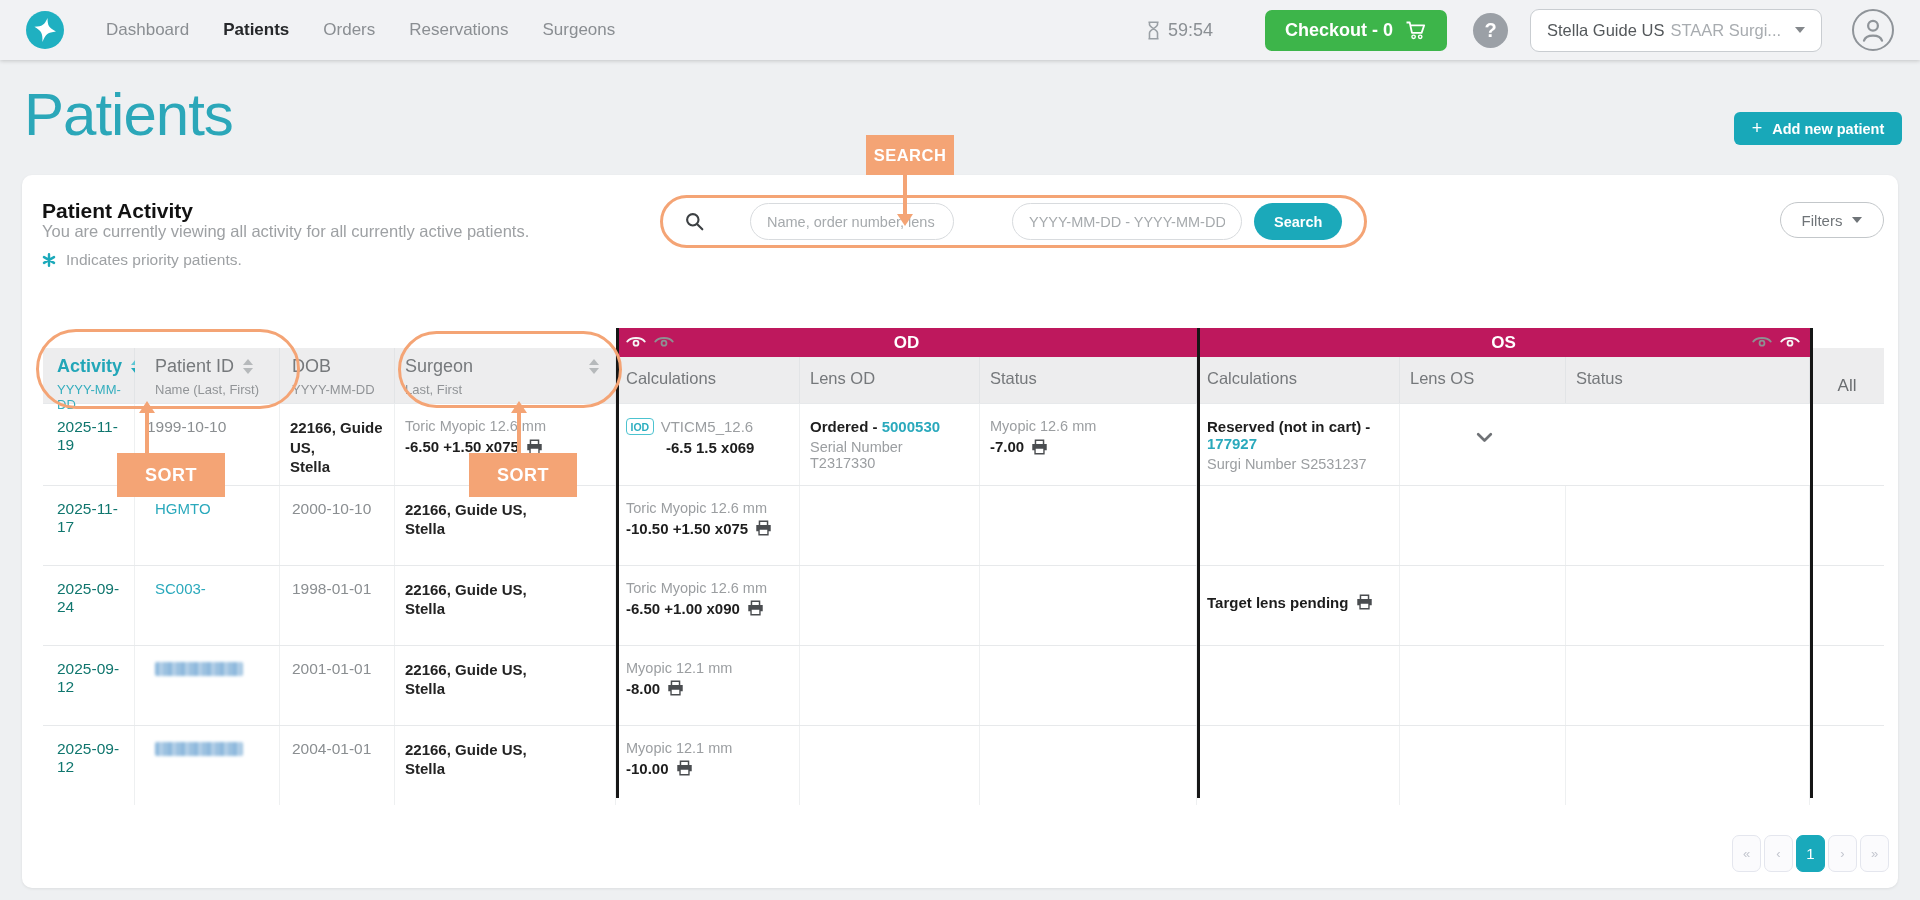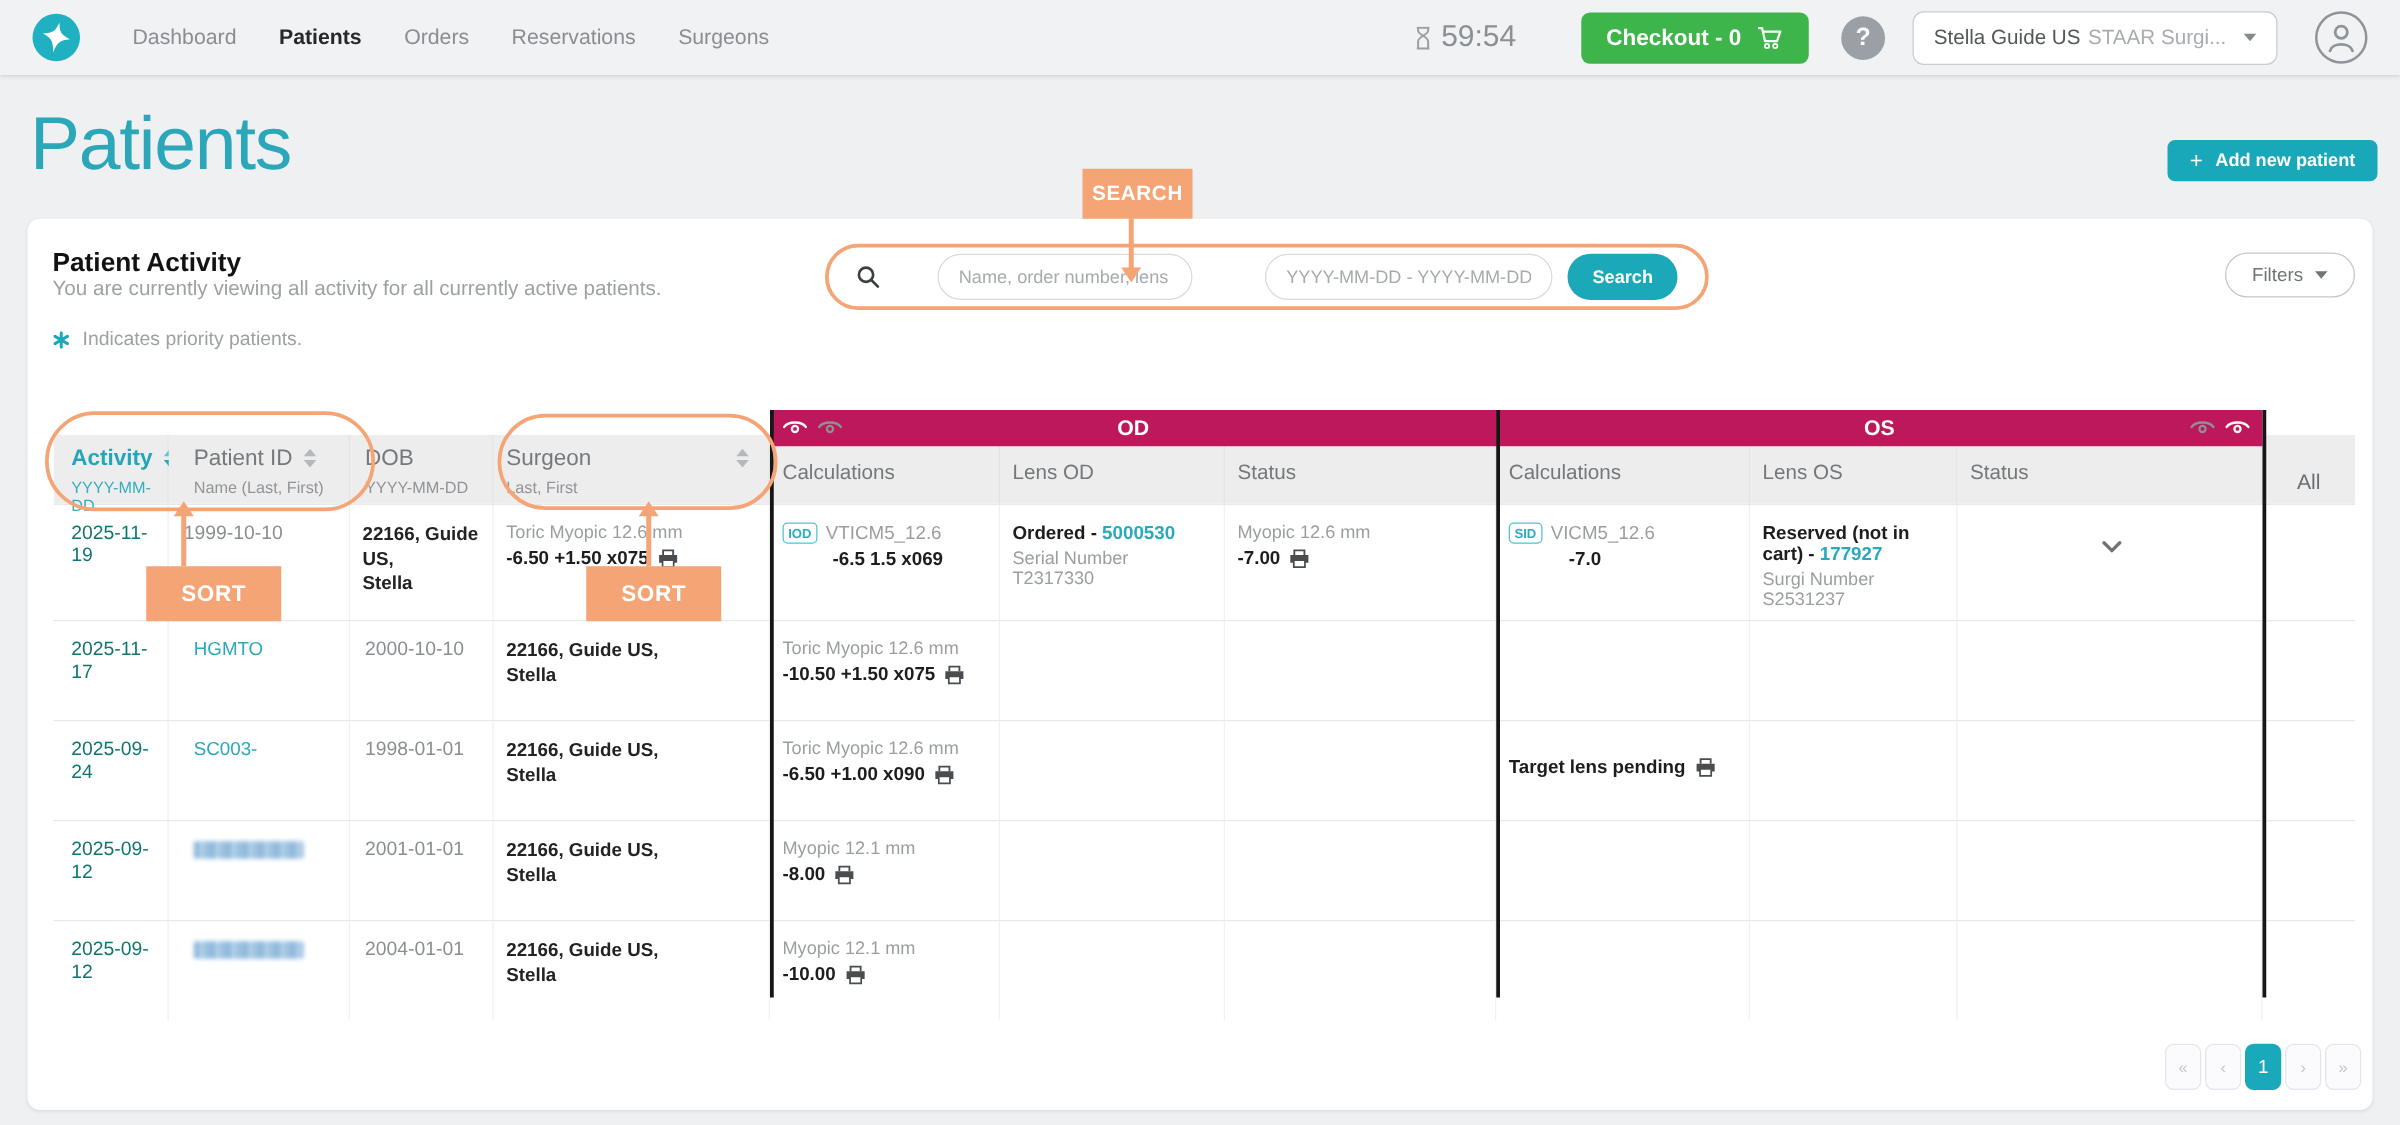--- a/index.html
+++ b/index.html
@@ -10,21 +10,21 @@
   
   .topnav { position:relative; height:60px; background:#f1f2f4; display:flex; align-items:center;
             padding:0 26px; box-shadow:0 1px 4px rgba(0,0,0,.18); z-index:20; }
   .brand { width:38px; height:38px; border-radius:50%; background:#1fb0c1; display:flex;
            align-items:center; justify-content:center; }
   .brand svg { width:30px; height:30px; transform:rotate(12deg); }
   .navlinks { display:flex; gap:34px; margin-left:42px; }
   .navlink { font-size:17px; color:#8a8e92; cursor:pointer; }
   .navlink.active { color:#26282a; font-weight:bold; }
   .nav-right { margin-left:auto; display:flex; align-items:center; }
-  .timer { display:flex; align-items:center; gap:7px; color:#8b9094; font-size:24px; }
+  .timer { display:flex; align-items:center; gap:7px; color:#8b9094; font-size:18px; }
   .timer svg { width:15px; height:19px; color:#9aa0a5; }
   .checkout-btn { margin-left:52px; height:41px; background:#3db54a; border:none; border-radius:7px;
                   color:#fff; font-weight:bold; font-size:18px; padding:0 20px; display:flex;
                   align-items:center; gap:12px; cursor:pointer; font-family:inherit; }
   .checkout-btn svg { width:22px; height:20px; color:#fff; }
   .help-btn { margin-left:26px; width:35px; height:35px; border-radius:50%; background:#9ba0a6;
               color:#fff; font-weight:bold; font-size:20px; border:none; display:flex;
               align-items:center; justify-content:center; cursor:pointer; font-family:inherit; }
   .account-pill { margin-left:22px; height:43px; background:#fff; border:1px solid #c9cdd1;
                   border-radius:9px; display:flex; align-items:center; padding:0 16px; gap:6px;
@@ -43,21 +43,21 @@
   .add-btn { position:absolute; left:1734px; top:112px; width:168px; height:33px; background:#18a8b9;
              border:none; border-radius:6px; color:#fff; display:flex; align-items:center;
              justify-content:center; gap:10px; font-size:14.5px; font-weight:bold; cursor:pointer; font-family:inherit; }
   .add-plus { font-size:18px; font-weight:normal; }
 
   
   .card { position:absolute; left:22px; top:175px; width:1876px; height:713px; background:#fff;
           border-radius:10px; box-shadow:0 1px 3px rgba(0,0,0,.08); }
   .card-heading { position:absolute; left:20px; top:24px; font-size:21px; font-weight:bold; color:#121212; }
   .card-sub { position:absolute; left:20px; top:47px; font-size:16.5px; color:#9ea1a4; }
-  .priority-line { position:absolute; left:20px; top:88px; display:flex; align-items:center; gap:10px;
+  .priority-line { position:absolute; left:20px; top:76px; display:flex; align-items:center; gap:10px;
                    font-size:15.5px; color:#9ea1a4; }
   .priority-line svg { width:14px; height:14px; color:#1ba9ba; }
 
   
   .search-wrap { position:absolute; left:638px; top:20px; height:53px; border:3px solid #f4a475;
                  border-radius:30px; display:flex; align-items:center; padding:0 22px; background:#fff; }
   .search-wrap svg { width:19px; height:19px; color:#3c4043; }
   .search-input { margin-left:46px; width:204px; height:37px; border:1px solid #d8dbde; border-radius:19px;
                   padding:0 16px; font-size:14.5px; font-family:inherit; color:#555; outline:none; }
   .date-input { margin-left:58px; width:230px; height:37px; border:1px solid #d8dbde; border-radius:19px;
@@ -359,27 +359,20 @@
         <div class="bcell">
           <div class="calc-label">Myopic 12.6 mm</div>
           <div class="calc-val">
               <span>-7.00</span>
             <svg class="print-ic">
                 <use href="#i-printer"></use>
               </svg>
             </div>
         </div>
         <div class="bcell">
-          <div class="lens-line">
-              <span class="lens-badge">SID</span>
-            <span class="lens-model">VICM5_12.6</span>
-            </div>
-          <div class="lens-power" style="margin-left:48px;">-7.0</div>
-        </div>
-        <div class="bcell">
           <div class="status-main"><span>Reserved (not in cart) - </span><span class="status-link">177927</span></div>
           <div class="status-serial">Surgi Number S2531237</div>
         </div>
         <div class="bcell">
           <svg class="expand-chev">
               <use href="#i-chev"></use>
             </svg>
         </div>
       </div>
 

